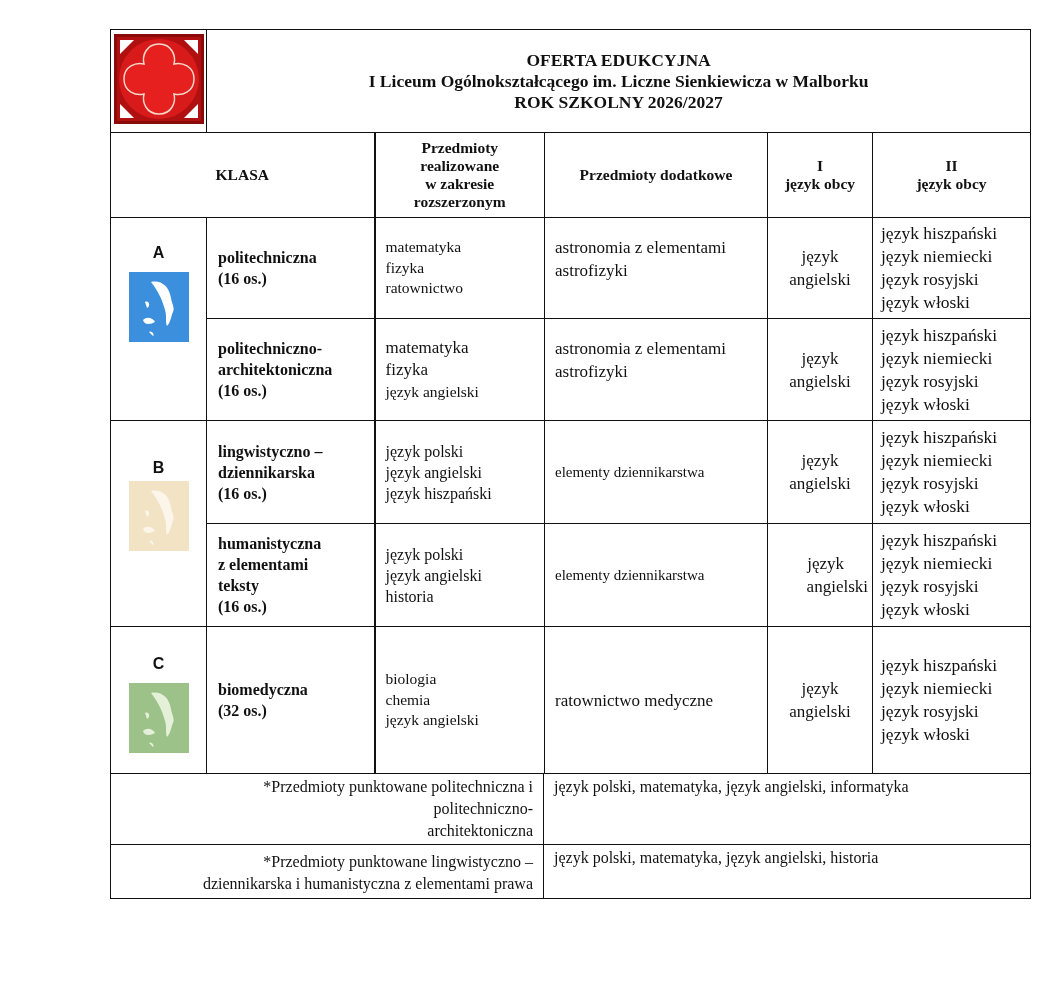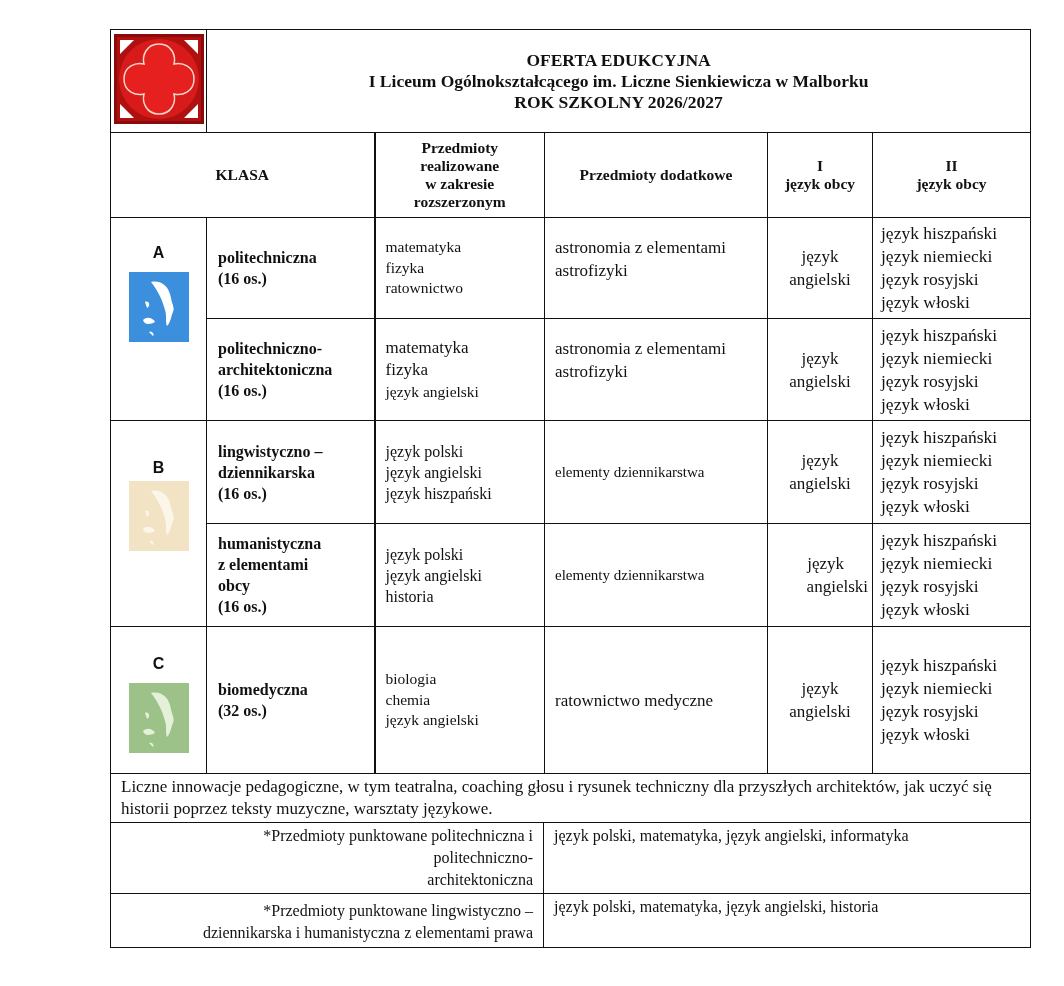--- a/index.html
+++ b/index.html
@@ -198,21 +198,21 @@
         <div>język hiszpański</div>
         <div>język niemiecki</div>
         <div>język rosyjski</div>
         <div>język włoski</div>
       </td>
     </tr>
     <tr style="height:103px">
       <td class="profile">
         <div>humanistyczna</div>
         <div>z elementami</div>
-        <div>obcy</div>
+        <div>teksty</div>
         <div>(16 os.)</div>
       </td>
       <td class="ext thick-l" style="font-size:16px;line-height:21px;">
         <div>język polski</div>
         <div>język angielski</div>
         <div>historia</div>
       </td>
       <td class="add small">
         <div>elementy dziennikarstwa</div>
       </td>
@@ -268,23 +268,20 @@
     </tr>
   </tbody>
     </table>
 
   <table style="margin-top:-1px;">
     <colgroup>
         <col style="width:433px">
         <col style="width:487px">
       </colgroup>
     <tbody>
-        <tr>
-      <td colspan="2" class="note" style="height:40px;">Liczne innowacje pedagogiczne, w tym teatralna, coaching głosu i rysunek techniczny dla przyszłych architektów, jak uczyć się historii poprzez teksty muzyczne, warsztaty językowe.</td>
-    </tr>
     <tr style="height:66px">
       <td class="pts-l">
         <div>*Przedmioty punktowane politechniczna i</div>
         <div>politechniczno-</div>
         <div>architektoniczna</div>
       </td>
       <td class="pts-r">język polski, matematyka, język angielski, informatyka</td>
     </tr>
     <tr style="height:54px">
       <td class="pts-l" style="padding-top:6px;">

